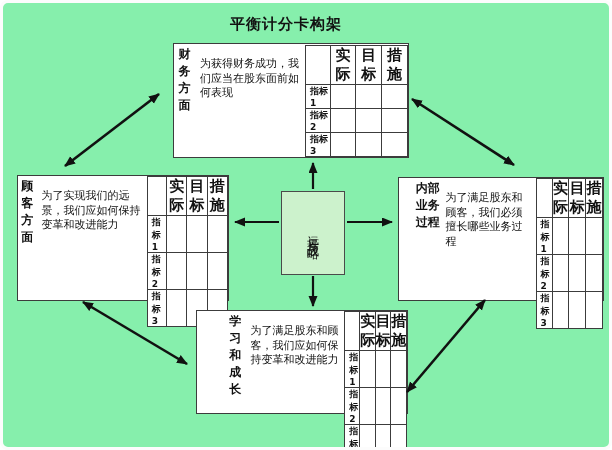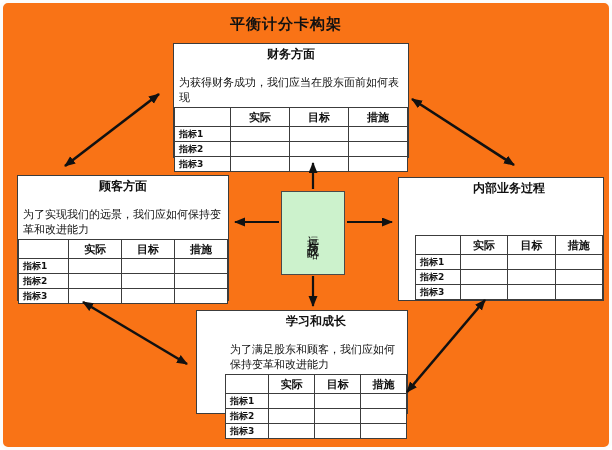--- a/index.html
+++ b/index.html
@@ -9,48 +9,48 @@
     position:relative; width:612px; height:450px;
     background:#f4f4f4; overflow:hidden;
     border:3px solid #fcfcfc; border-radius:8px;
   }
   .page-title {
     position:absolute; top:12px; left:0; width:566px;
     text-align:center; font-size:15px; font-weight:bold; letter-spacing:1px;
   }
   .panel {
     position:absolute; background:#ffffff; border:1px solid #3c3c3c;
-    display:flex; flex-direction:column;
+    display:flex; 
   }
   .panel-title { text-align:center; font-weight:bold; font-size:12px; padding-top:2px; }
   .panel-desc  { font-size:11px; line-height:1.32; padding:1px 4px 2px 5px;margin-top:12px; }
   table.bsc { width:100%; border-collapse:collapse; margin-top:auto; table-layout:fixed; }
   .bsc th, .bsc td { border:1px solid #3c3c3c; background:#fff; }
-  .bsc th { font-size:11px; font-weight:bold; height:19px; text-align:center; }
+  .bsc th { font-size:15px; font-weight:bold; height:19px; text-align:center; }
   .bsc td { height:15px; }
   .bsc .rowlab { width:24%; font-size:9px; font-weight:bold; text-align:left; padding-left:4px; }
   .center-box {
     position:absolute; left:278px; top:188px; width:64px; height:84px;
     border:1px solid #4a4a4a; display:flex; align-items:center; justify-content:center;
   }
   .center-label {
     writing-mode:vertical-lr; text-orientation:upright;
     font-size:12px; letter-spacing:3px; line-height:1;
   }
   svg.arrows { position:absolute; left:0; top:0; pointer-events:none; }
   
   #panel-finance  { left:170px; top:40px;  width:236px; height:115px; }
   #panel-customer { left:14px;  top:172px; width:212px; height:126px; }
   #panel-internal { left:395px; top:174px; width:206px; height:124px;padding-left:16px; }
   #panel-learning { left:193px; top:307px; width:212px; height:104px;padding-left:28px; }
 </style>
 </head>
 <body>
 
-<div class="canvas" style="background: #f97316;">
+<div class="canvas" style="background: #86efac;">
 
   <div class="page-title">平衡计分卡构架</div>
 
   <div class="panel" id="panel-finance">
     <div class="panel-title">财务方面</div>
     <div class="panel-desc">为获得财务成功，我们应当在股东面前如何表现</div>
     <table class="bsc">
         <tbody>
       <tr>
         <th class="rowlab"></th>
@@ -108,20 +108,21 @@
         <td></td>
             <td></td>
             <td></td>
       </tr>
     </tbody>
       </table>
   </div>
 
   <div class="panel" id="panel-internal">
     <div class="panel-title">内部业务过程</div>
+    <div class="panel-desc">为了满足股东和顾客，我们必须擅长哪些业务过程</div>
     <table class="bsc">
         <tbody>
       <tr>
         <th class="rowlab"></th>
         <th>实际</th>
         <th>目标</th>
         <th>措施</th>
       </tr>
       <tr>
         <td class="rowlab">指标1</td>

